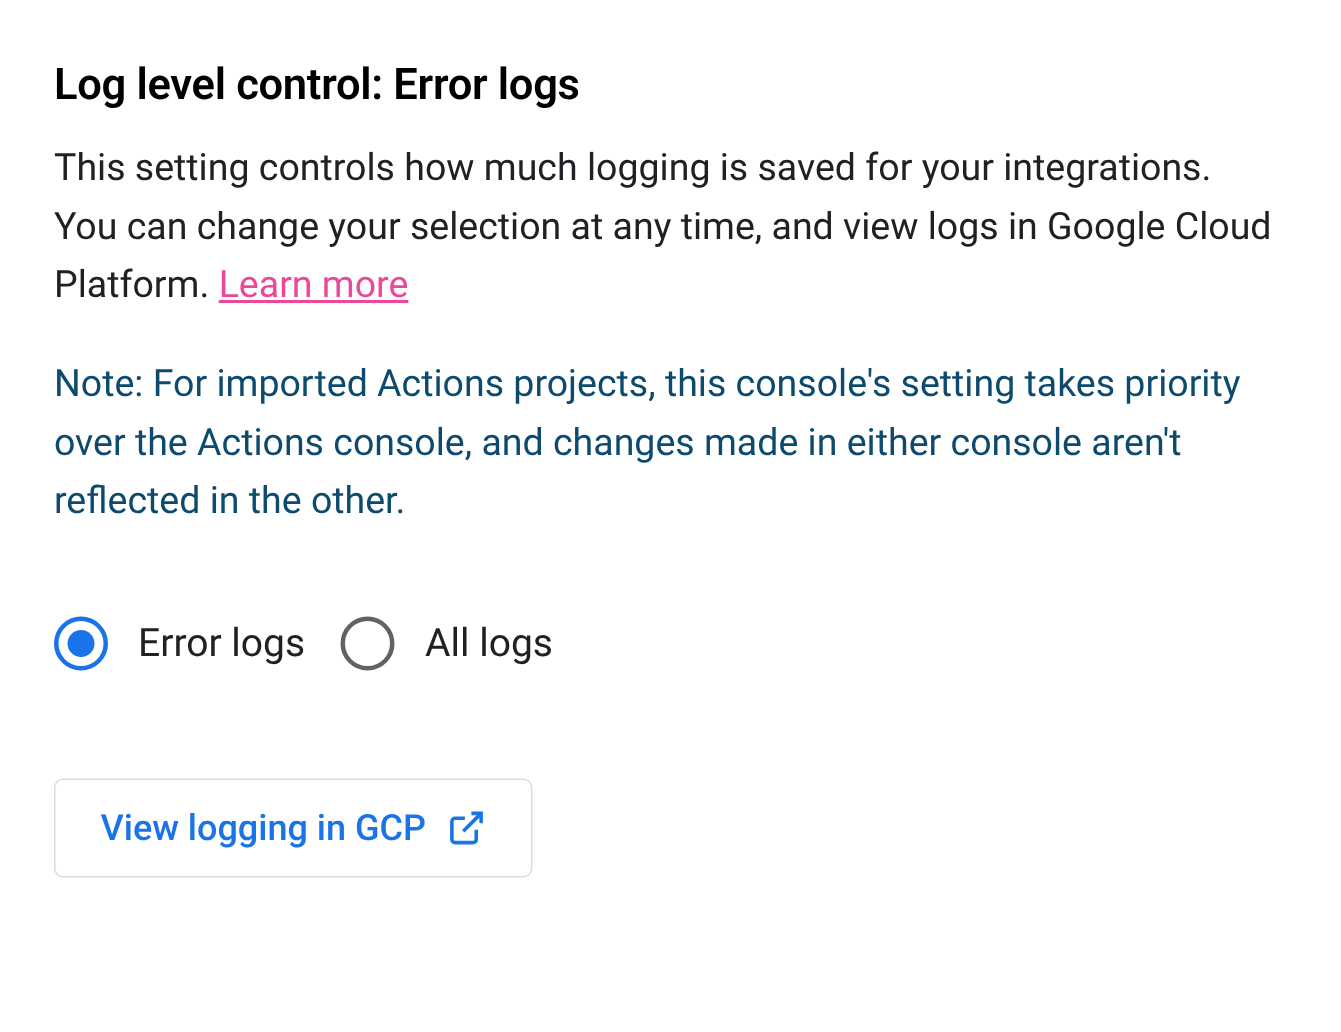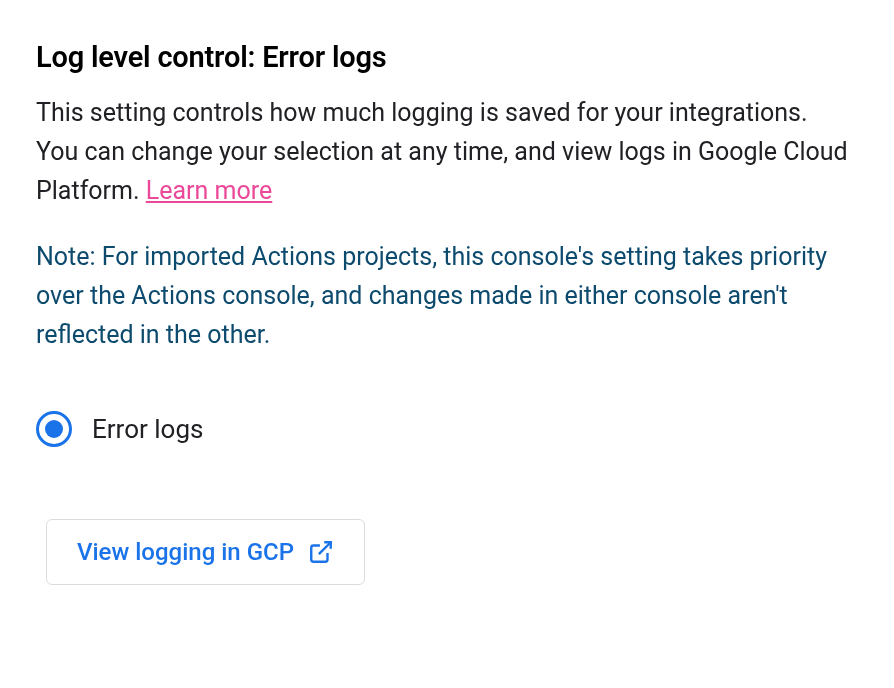--- a/index.html
+++ b/index.html
@@ -83,21 +83,20 @@
       gap: 14px;
       padding: 18px 30px;
       border: 1px solid #dadce0;
       border-radius: 6px;
       background: #fff;
       color: #1a73e8;
       font-size: 24px;
       font-weight: 500;
       cursor: pointer;
       font-family: inherit;
-      margin-left: 10px;
     }
     .external-icon {
       width: 26px;
       height: 26px;
       flex-shrink: 0;
     }
   </style>
 </head>
 <body>
 
@@ -109,20 +108,24 @@
   <span>This setting controls how much logging is saved for your integrations. You can change your selection at any time, and view logs in Google Cloud Platform. </span><a href="#">Learn more</a>
 </p>
 
 <p class="note">Note: For imported Actions projects, this console's setting takes priority over the Actions console, and changes made in either console aren't reflected in the other.</p>
 
 <div class="radio-group">
   <label class="radio-option">
     <span class="radio-circle selected"></span>
     <span class="radio-label">Error logs</span>
   </label>
+  <label class="radio-option">
+    <span class="radio-circle unselected"></span>
+    <span class="radio-label">All logs</span>
+  </label>
 </div>
 
 <button class="view-button">
   <span>View logging in GCP</span>
   <svg class="external-icon" viewBox="0 0 24 24" fill="none" stroke="#1a73e8" stroke-width="2.2">
     <path d="M18 13v6a2 2 0 0 1-2 2H5a2 2 0 0 1-2-2V8a2 2 0 0 1 2-2h6"></path>
     <polyline points="15 3 21 3 21 9"></polyline>
     <line x1="10" y1="14" x2="21" y2="3"></line>
   </svg>
 </button>

